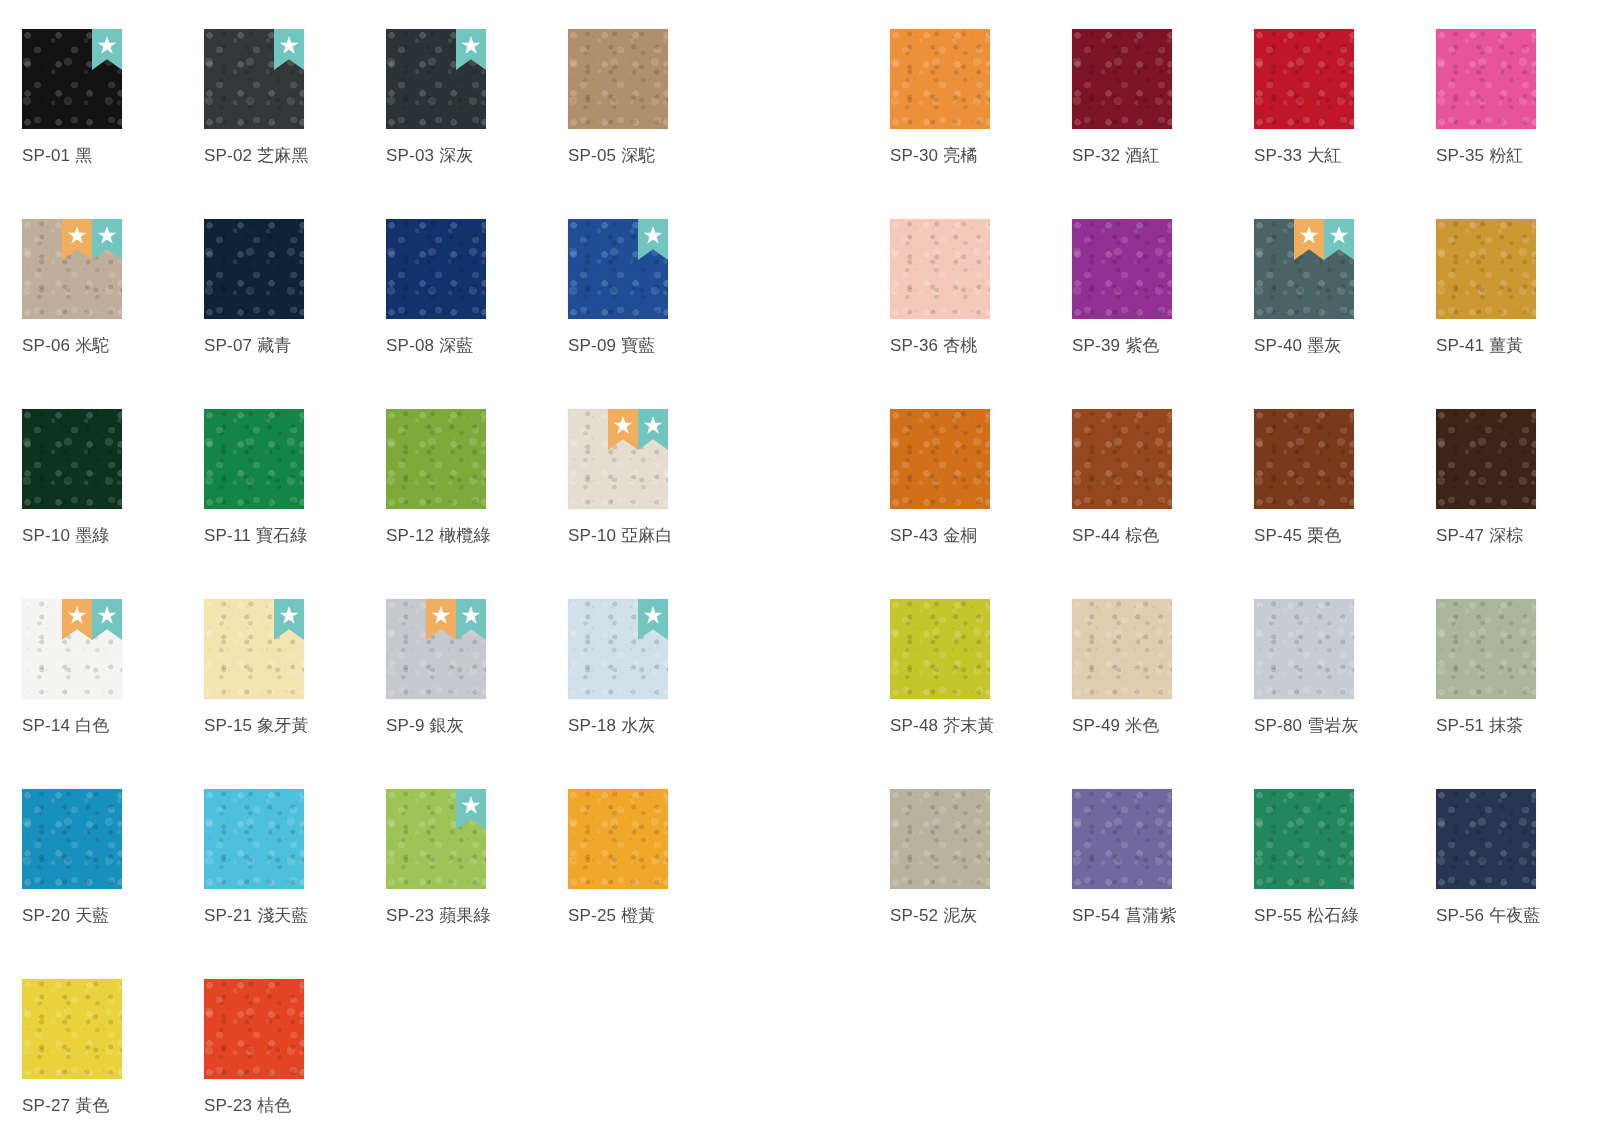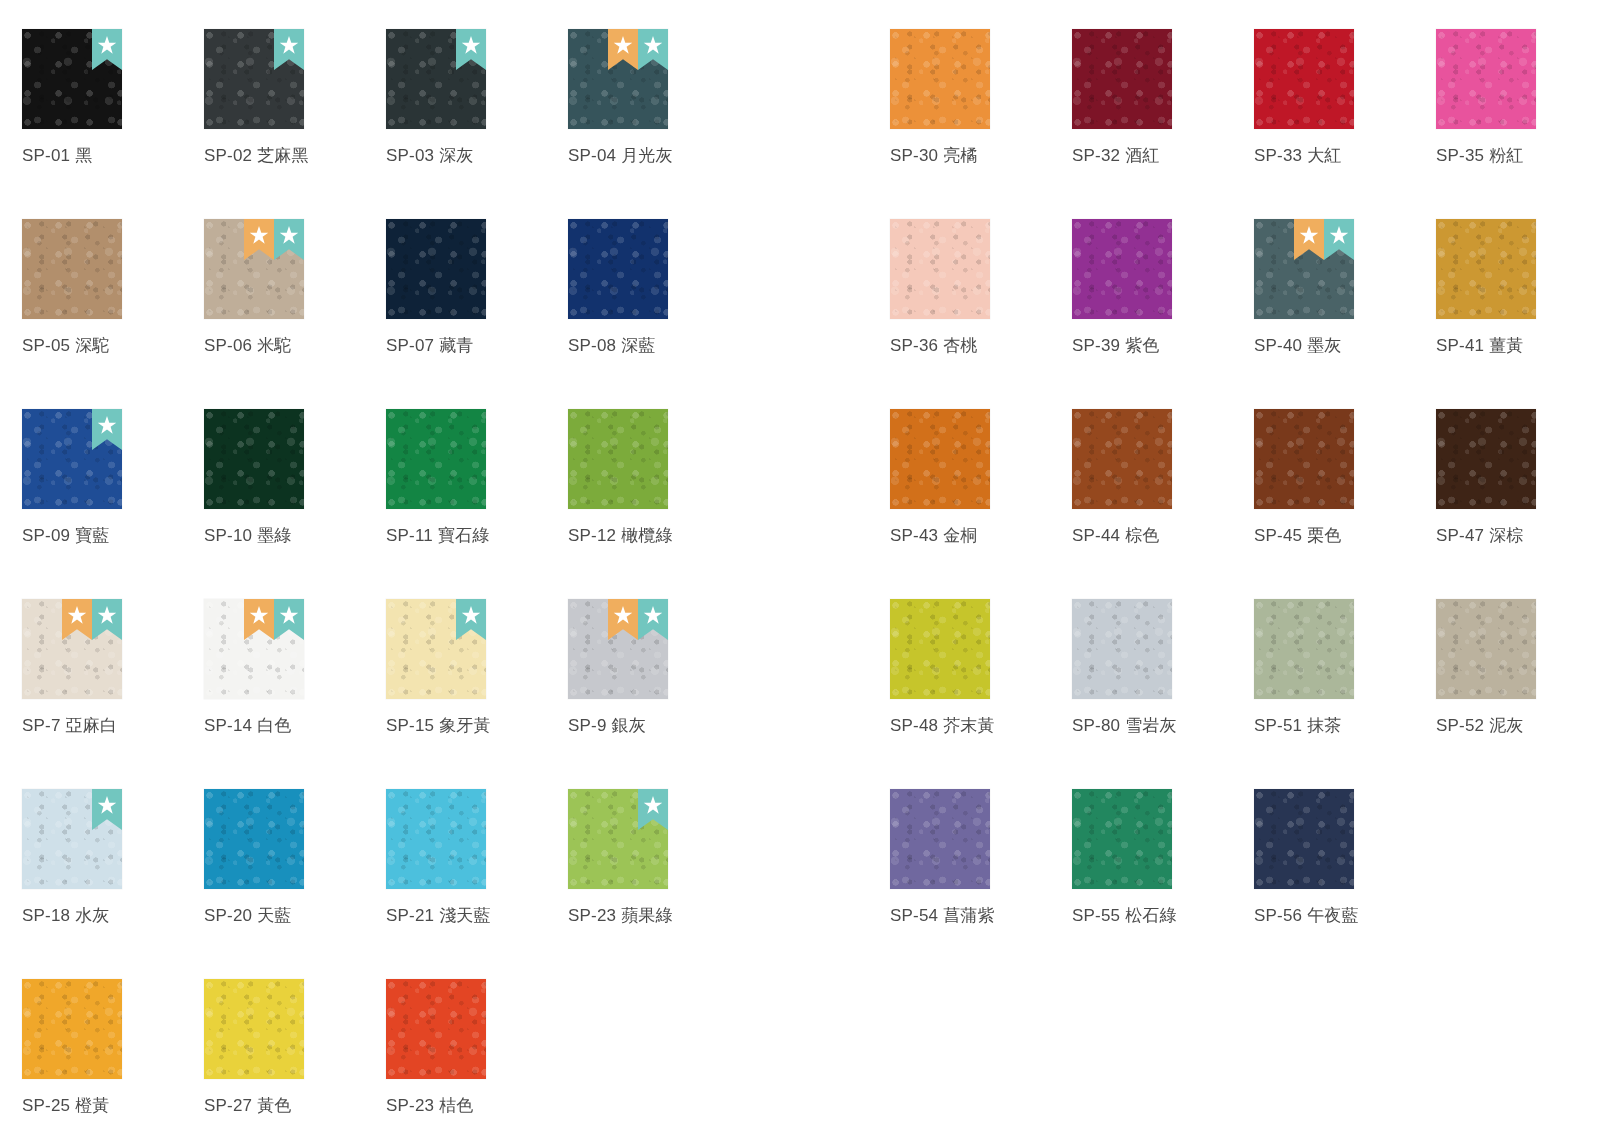--- a/index.html
+++ b/index.html
@@ -127,33 +127,20 @@
         <div class="chip" title="SP-03 深灰" style="background-color: rgb(42, 52, 54);">
           <div class="badges">
             <div class="badge teal">
               <span class="star"></span>
             </div>
           </div>
         </div>
         <div class="chip-label">SP-03 深灰</div>
       </div>
       <div class="swatch-cell">
-        <div class="chip" title="SP-04 月光灰" style="background-color: rgb(54, 84, 91);">
-          <div class="badges">
-            <div class="badge orange">
-              <span class="star"></span>
-            </div>
-            <div class="badge teal">
-              <span class="star"></span>
-            </div>
-          </div>
-        </div>
-        <div class="chip-label">SP-04 月光灰</div>
-      </div>
-      <div class="swatch-cell">
         <div class="chip" title="SP-05 深駝" style="background-color: rgb(178, 143, 108);"></div>
         <div class="chip-label">SP-05 深駝</div>
       </div>
       <div class="swatch-cell">
         <div class="chip" title="SP-06 米駝" style="background-color: rgb(191, 174, 153);">
           <div class="badges">
             <div class="badge orange">
               <span class="star"></span>
             </div>
             <div class="badge teal">
@@ -197,21 +184,21 @@
         <div class="chip" title="SP-13 亞麻白" style="background-color: rgb(230, 221, 208);">
           <div class="badges">
             <div class="badge orange">
               <span class="star"></span>
             </div>
             <div class="badge teal">
               <span class="star"></span>
             </div>
           </div>
         </div>
-        <div class="chip-label">SP-7 亞麻白</div>
+        <div class="chip-label">SP-10 亞麻白</div>
       </div>
       <div class="swatch-cell">
         <div class="chip" title="SP-14 白色" style="background-color: rgb(244, 244, 242);">
           <div class="badges">
             <div class="badge orange">
               <span class="star"></span>
             </div>
             <div class="badge teal">
               <span class="star"></span>
             </div>
@@ -339,20 +326,24 @@
       </div>
       <div class="swatch-cell">
         <div class="chip" title="SP-47 深棕" style="background-color: rgb(62, 36, 22);"></div>
         <div class="chip-label">SP-47 深棕</div>
       </div>
       <div class="swatch-cell">
         <div class="chip" title="SP-48 芥末黃" style="background-color: rgb(198, 197, 43);"></div>
         <div class="chip-label">SP-48 芥末黃</div>
       </div>
       <div class="swatch-cell">
+        <div class="chip" title="SP-49 米色" style="background-color: rgb(223, 205, 176);"></div>
+        <div class="chip-label">SP-49 米色</div>
+      </div>
+      <div class="swatch-cell">
         <div class="chip" title="SP-50 雪岩灰" style="background-color: rgb(197, 204, 211);"></div>
         <div class="chip-label">SP-80 雪岩灰</div>
       </div>
       <div class="swatch-cell">
         <div class="chip" title="SP-51 抹茶" style="background-color: rgb(171, 183, 154);"></div>
         <div class="chip-label">SP-51 抹茶</div>
       </div>
       <div class="swatch-cell">
         <div class="chip" title="SP-52 泥灰" style="background-color: rgb(187, 178, 158);"></div>
         <div class="chip-label">SP-52 泥灰</div>

